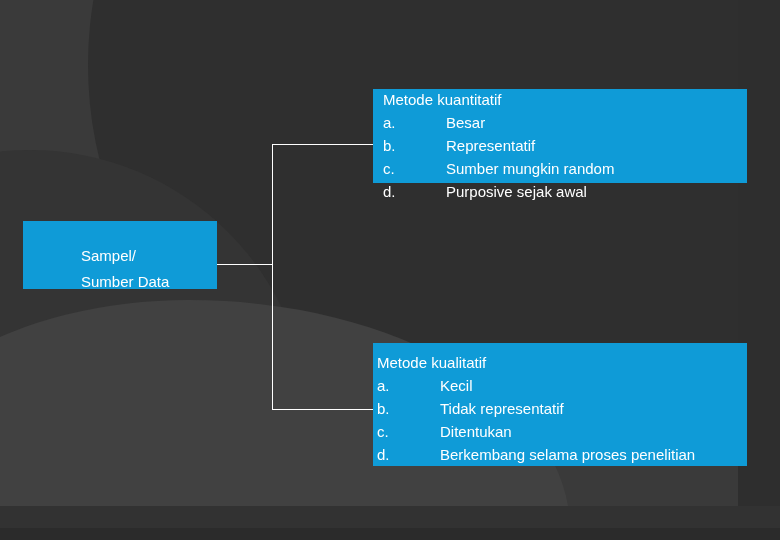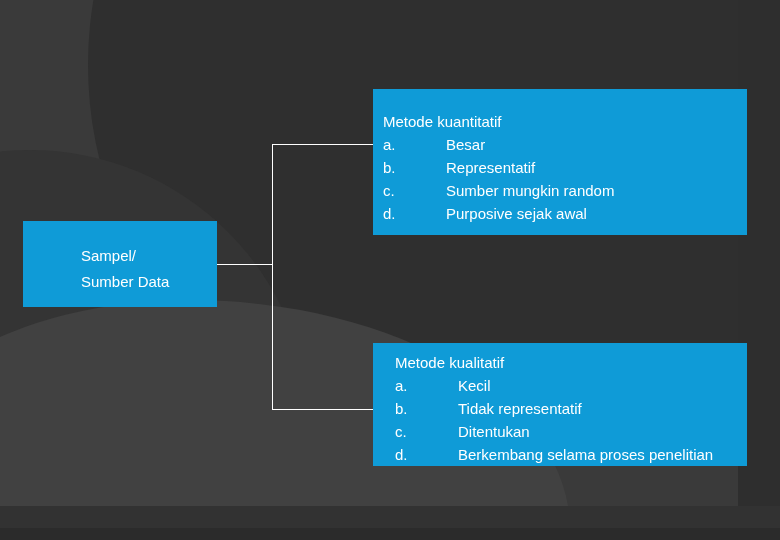--- a/index.html
+++ b/index.html
@@ -115,39 +115,39 @@
   .box {
     position: absolute;
     background: #0f9bd7;
     color: #ffffff;
     box-sizing: border-box;
   }
   .box-sampel {
     left: 23px;
     top: 221px;
     width: 194px;
-    height: 86px;
+    height: 68px;
     padding: 22px 0 0 58px;
     font-size: 15px;
     line-height: 26px;
   }
   .box-kuan {
     left: 373px;
     top: 89px;
     width: 374px;
-    height: 146px;
-    padding: 22px 0 0 10px;
+    height: 94px;
+    padding: 0 0 0 10px;
     font-size: 15px;
   }
   .box-kual {
     left: 373px;
     top: 343px;
     width: 374px;
     height: 123px;
-    padding: 9px 0 0 22px;
+    padding: 9px 0 0 4px;
     font-size: 15px;
   }
   .box-title {
     font-size: 15px;
     line-height: 22px;
     white-space: nowrap;
   }
   .item-list {
     margin: 0;
     padding: 0;

